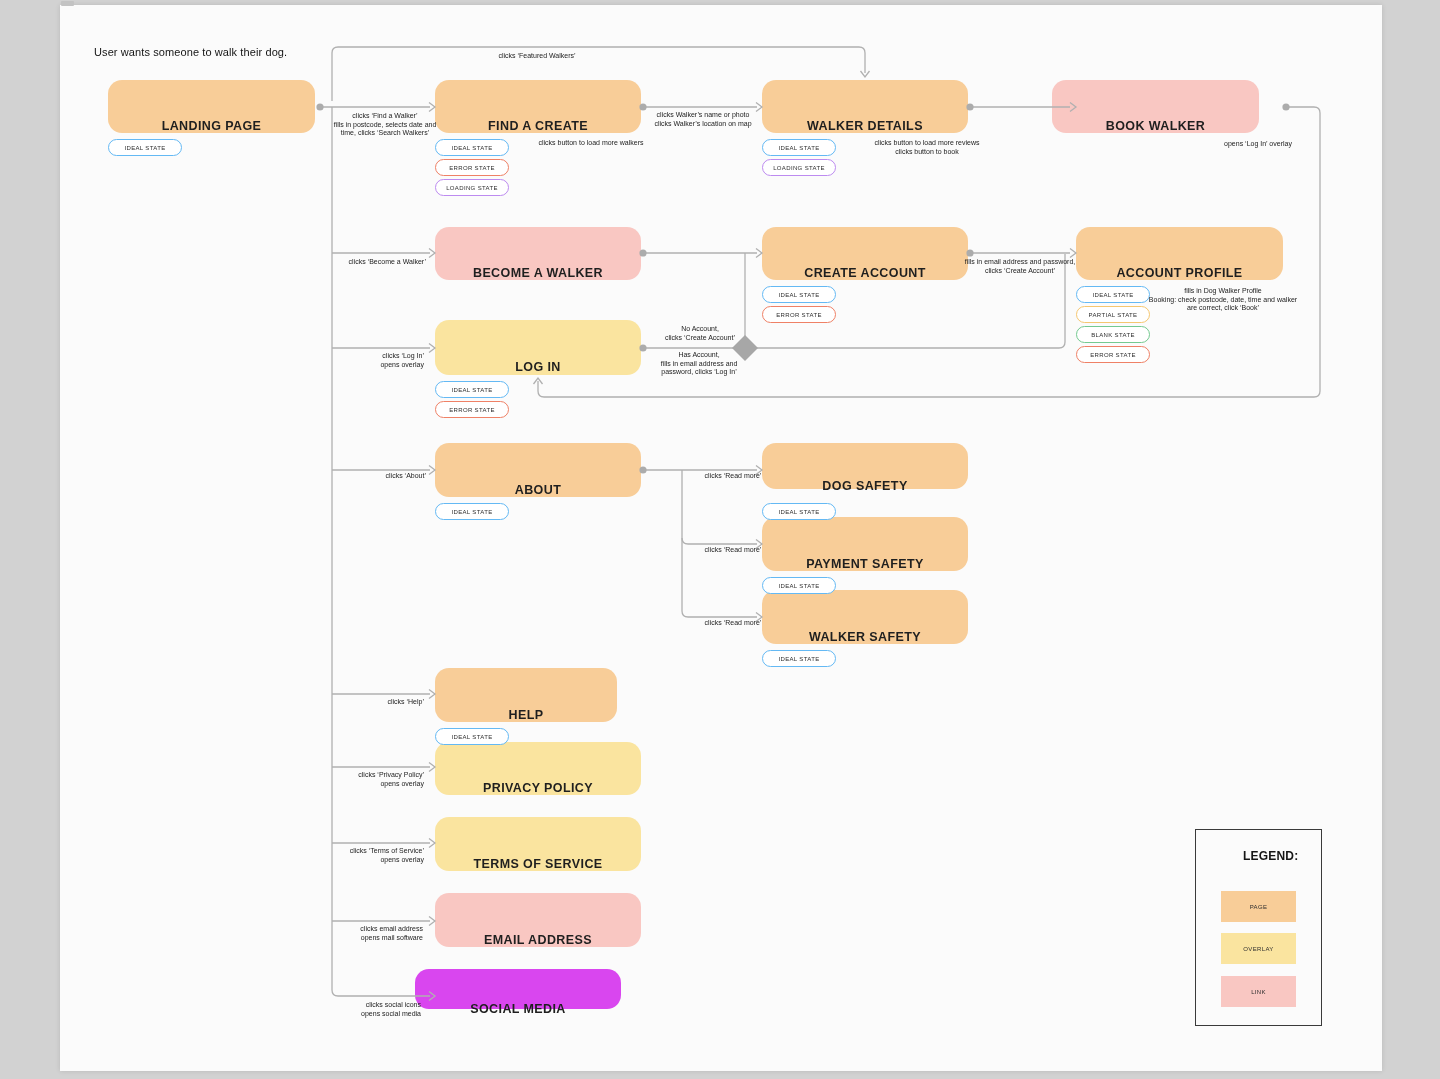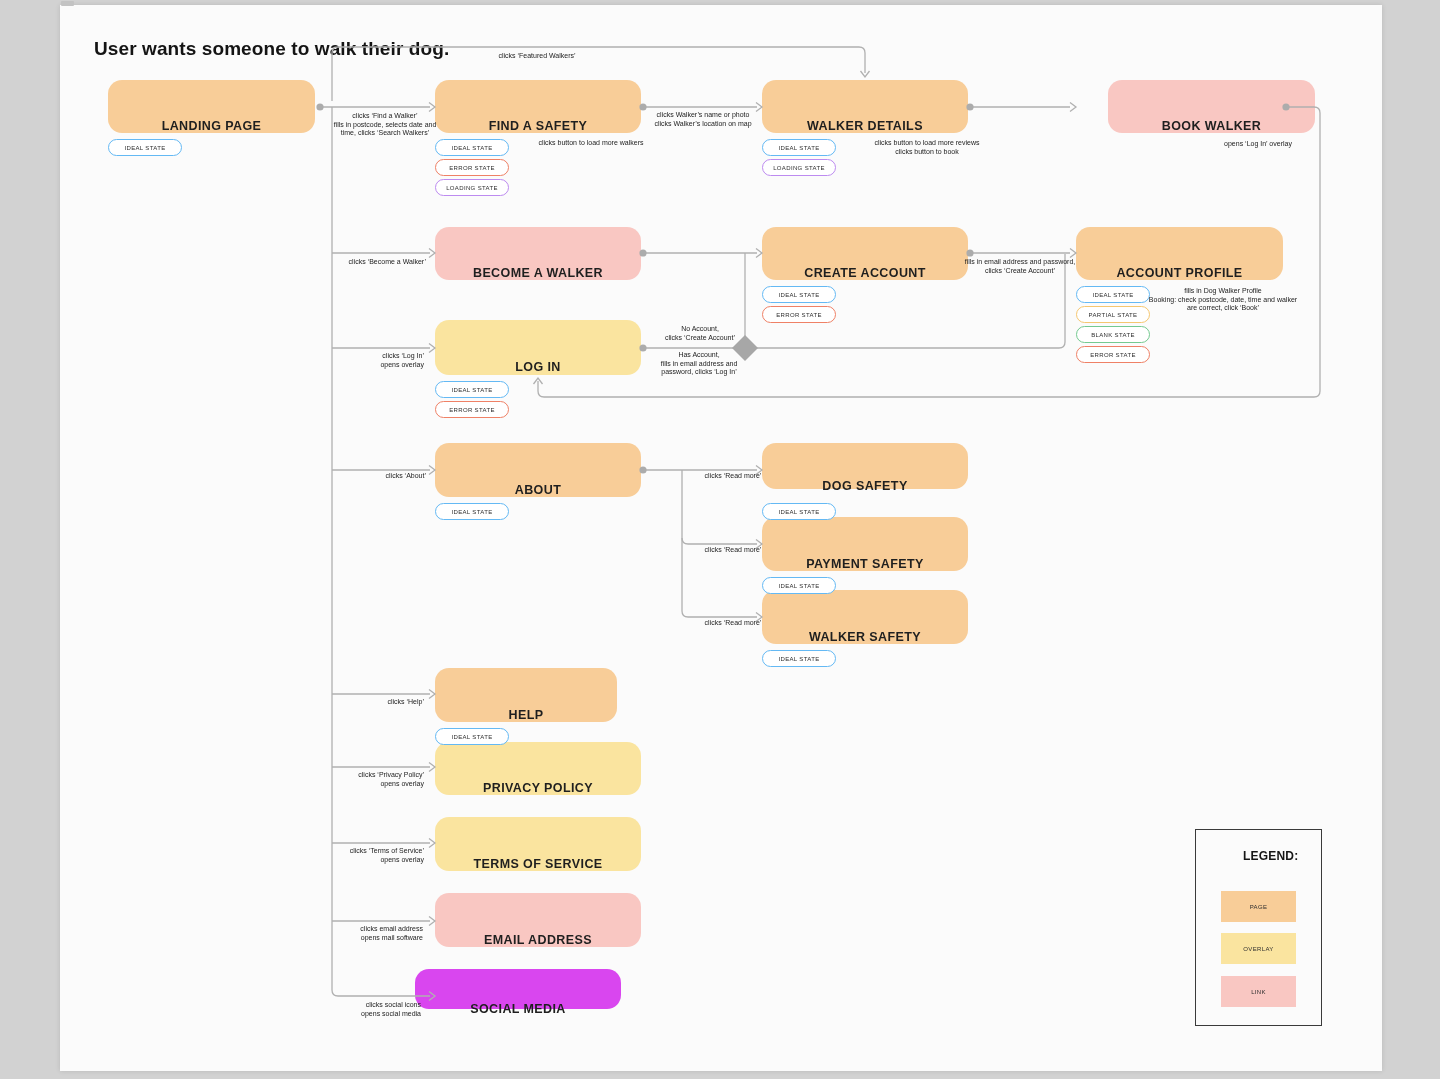--- a/index.html
+++ b/index.html
@@ -19,22 +19,22 @@
     background:#fbfbfb;
     box-shadow:0 0 5px rgba(0,0,0,.12);
   }
   .frame-tag{
     position:absolute;
     left:61px;top:1px;width:13px;height:5px;
     background:#c3c3c3;border-radius:1px;
   }
   .flow-title{
     position:absolute;
-    left:94px;top:38px;
-    font-size:19px;font-weight:700;color:#141414;
+    left:94px;top:46px;
+    font-size:11px;font-weight:400;color:#141414;
     letter-spacing:.1px;
   }
   .node{
     position:absolute;
     border-radius:14px;
     display:flex;align-items:center;justify-content:center;
     z-index:2;
   }
   .node span{
     font-size:12.5px;font-weight:600;color:#1f1f1f;letter-spacing:.4px;margin-top:39px;
@@ -91,41 +91,41 @@
   <div class="flow-title">User wants someone to walk their dog.</div>
 
   <div id="node-layer">
       <div class="node" style="left: 108px; top: 80px; width: 207px; height: 53px; background: rgb(248, 205, 152);">
         <span>LANDING PAGE</span>
       </div>
       <div class="badge" style="left: 108px; top: 139px; border-color: rgb(100, 185, 244);">
         <span>IDEAL STATE</span>
       </div>
       <div class="node" style="left: 435px; top: 80px; width: 206px; height: 53px; background: rgb(248, 205, 152);">
-        <span>FIND A SAFETY</span>
+        <span>FIND A CREATE</span>
       </div>
       <div class="badge" style="left: 435px; top: 139px; border-color: rgb(100, 185, 244);">
         <span>IDEAL STATE</span>
       </div>
       <div class="badge" style="left: 435px; top: 159px; border-color: rgb(239, 129, 102);">
         <span>ERROR STATE</span>
       </div>
       <div class="badge" style="left: 435px; top: 179px; border-color: rgb(189, 139, 240);">
         <span>LOADING STATE</span>
       </div>
       <div class="node" style="left: 762px; top: 80px; width: 206px; height: 53px; background: rgb(248, 205, 152);">
         <span>WALKER DETAILS</span>
       </div>
       <div class="badge" style="left: 762px; top: 139px; border-color: rgb(100, 185, 244);">
         <span>IDEAL STATE</span>
       </div>
       <div class="badge" style="left: 762px; top: 159px; border-color: rgb(189, 139, 240);">
         <span>LOADING STATE</span>
       </div>
-      <div class="node" style="left: 1108px; top: 80px; width: 207px; height: 53px; background: rgb(249, 199, 194);">
+      <div class="node" style="left: 1052px; top: 80px; width: 207px; height: 53px; background: rgb(249, 199, 194);">
         <span>BOOK WALKER</span>
       </div>
       <div class="node" style="left: 435px; top: 227px; width: 206px; height: 53px; background: rgb(249, 199, 194);">
         <span>BECOME A WALKER</span>
       </div>
       <div class="node" style="left: 762px; top: 227px; width: 206px; height: 53px; background: rgb(248, 205, 152);">
         <span>CREATE ACCOUNT</span>
       </div>
       <div class="badge" style="left: 762px; top: 286px; border-color: rgb(100, 185, 244);">
         <span>IDEAL STATE</span>

